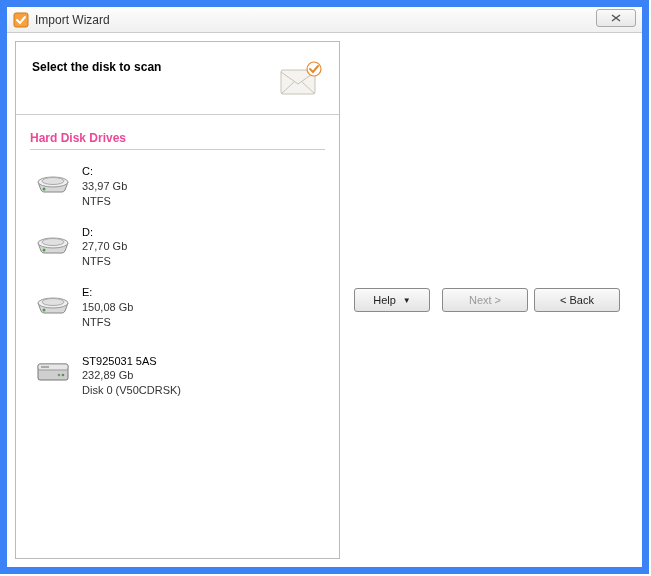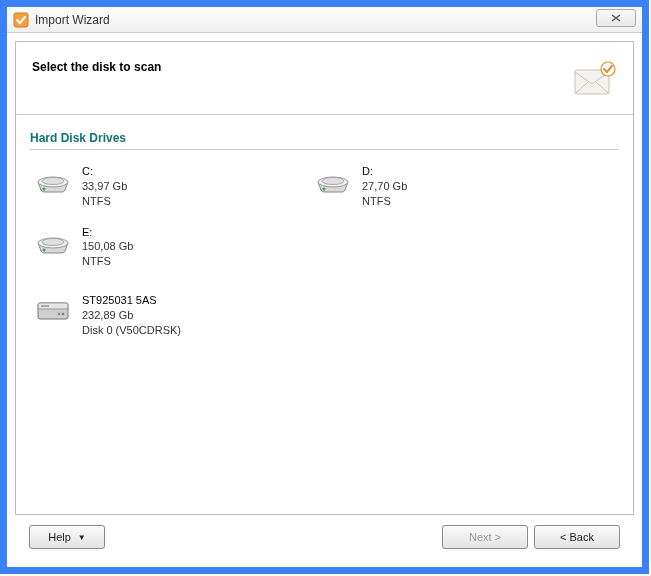--- a/index.html
+++ b/index.html
@@ -51,21 +51,21 @@
   align-items: center;
   justify-content: center;
   font-size: 11px;
   color: #555;
   cursor: pointer;
 }
 .inner {
   flex: 1;
   padding: 8px;
   display: flex;
-  flex-direction: column;
+  flex-direction: row;
 }
 .panel {
   flex: 1;
   border: 1px solid #bbb;
   background: #fff;
   display: flex;
   flex-direction: column;
   position: relative;
 }
 .header {
@@ -89,21 +89,21 @@
   margin: 0;
 }
 .content {
   padding: 12px 14px 14px 14px;
   flex: 1;
   overflow: auto;
 }
 .section-header {
   font-weight: bold;
   font-size: 12px;
-  color: #0f766e;
+  color: #ec4899;
   padding: 4px 0;
   border-bottom: 1px solid #ccc;
   margin-bottom: 10px;
 }
 .drive-grid {
   display: flex;
   flex-wrap: wrap;
   gap: 8px 20px;
   margin-bottom: 16px;
 }

